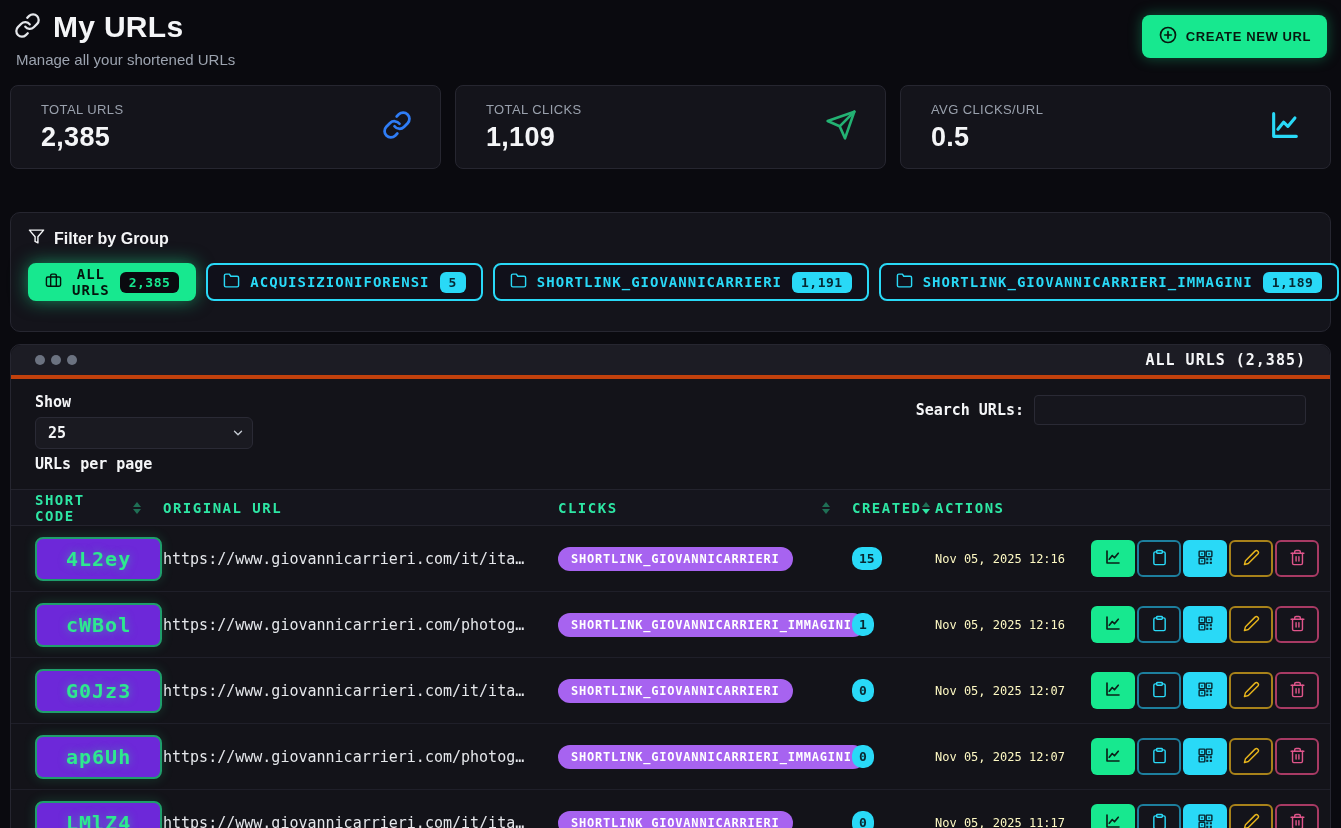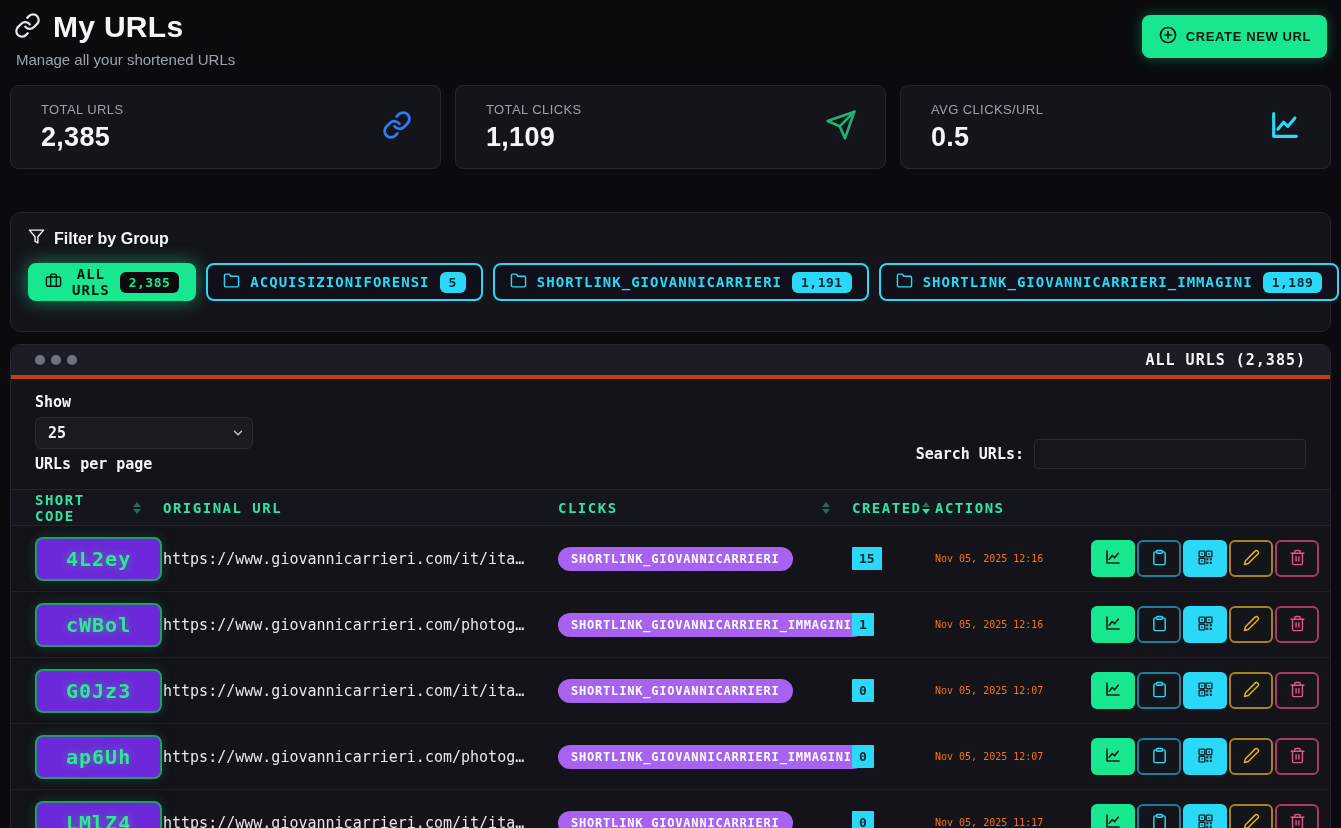--- a/index.html
+++ b/index.html
@@ -82,21 +82,21 @@
   .controls { position:relative; padding:14px 24px 8px 24px; }
   .ctl-label { font-family:"DejaVu Sans Mono", monospace; font-size:15px; font-weight:bold; color:#f4f5f7; }
   .select-wrap { position:relative; width:218px; margin:6px 0; }
   .select-wrap select {
     width:100%; height:32px; appearance:none; -webkit-appearance:none;
     background:#1a1a21; color:#f4f5f7; border:1px solid #2a2a35; border-radius:6px;
     font-family:"DejaVu Sans Mono", monospace; font-size:15px; font-weight:bold;
     padding:0 28px 0 12px; cursor:pointer;
   }
   .select-wrap .chev { position:absolute; right:8px; top:9px; pointer-events:none; color:#c3c8d0; }
-  .search-box { position:absolute; right:24px; top:16px; display:flex; align-items:center; gap:10px;margin-top:44px; }
+  .search-box { position:absolute; right:24px; top:16px; display:flex; align-items:center; gap:10px; }
   .search-box input {
     width:272px; height:30px; background:#16161d; border:1px solid #2a2a35;
     border-radius:4px; color:#e5e7eb; font-family:"DejaVu Sans Mono", monospace; font-size:14px; padding:0 10px;
   }
 
   
   .grid-row {
     display:grid;
     grid-template-columns:128px 395px 294px 83px 156px 1fr;
     align-items:center; padding:0 24px;
@@ -132,23 +132,23 @@
   .group-badge {
     display:inline-block; width:fit-content;
     background:#a763f0; color:#ffffff;
     font-family:"DejaVu Sans Mono", monospace; font-size:12px; font-weight:bold; letter-spacing:.8px;
     padding:5px 13px; border-radius:13px;
   }
   .clicks-badge {
     display:inline-block; width:fit-content; min-width:22px; text-align:center;
     background:#29d9f7; color:#082730;
     font-family:"DejaVu Sans Mono", monospace; font-size:13px; font-weight:bold;
-    padding:4px 7px; border-radius:1px;
-  }
-  .date-cell { font-family:"DejaVu Sans Mono", monospace; font-size:10px; color:#f97316; }
+    padding:4px 7px; border-radius:10px;
+  }
+  .date-cell { font-family:"DejaVu Sans Mono", monospace; font-size:12px; color:#fef9c3; }
   .actions { display:flex; gap:2px; }
   .abtn {
     width:44px; height:37px; border-radius:6px; cursor:pointer;
     display:flex; align-items:center; justify-content:center;
     background:#14141b; border:2px solid transparent;
   }
   .abtn.stats { background:#17e88f; color:#0a2018; }
   .abtn.copy  { border-color:#1d7f9e; color:#29d9f7; }
   .abtn.qr    { background:#29d9f7; color:#082730; }
   .abtn.edit  { border-color:#a8821a; color:#e8b61c; }

